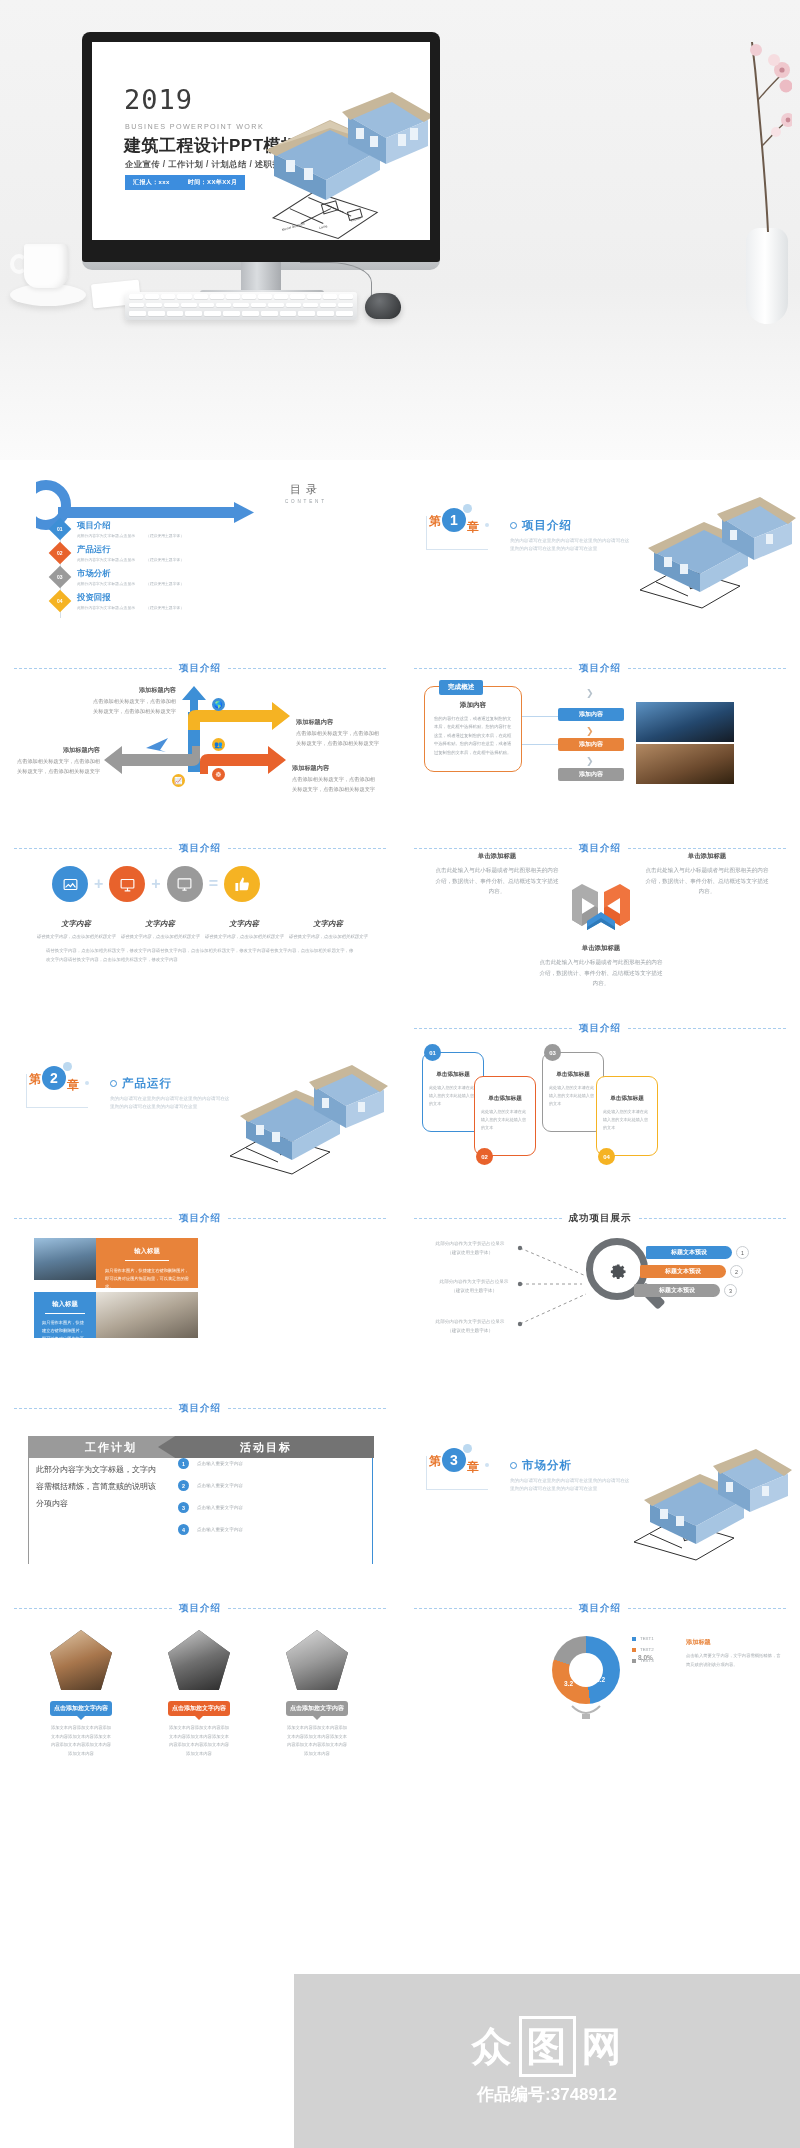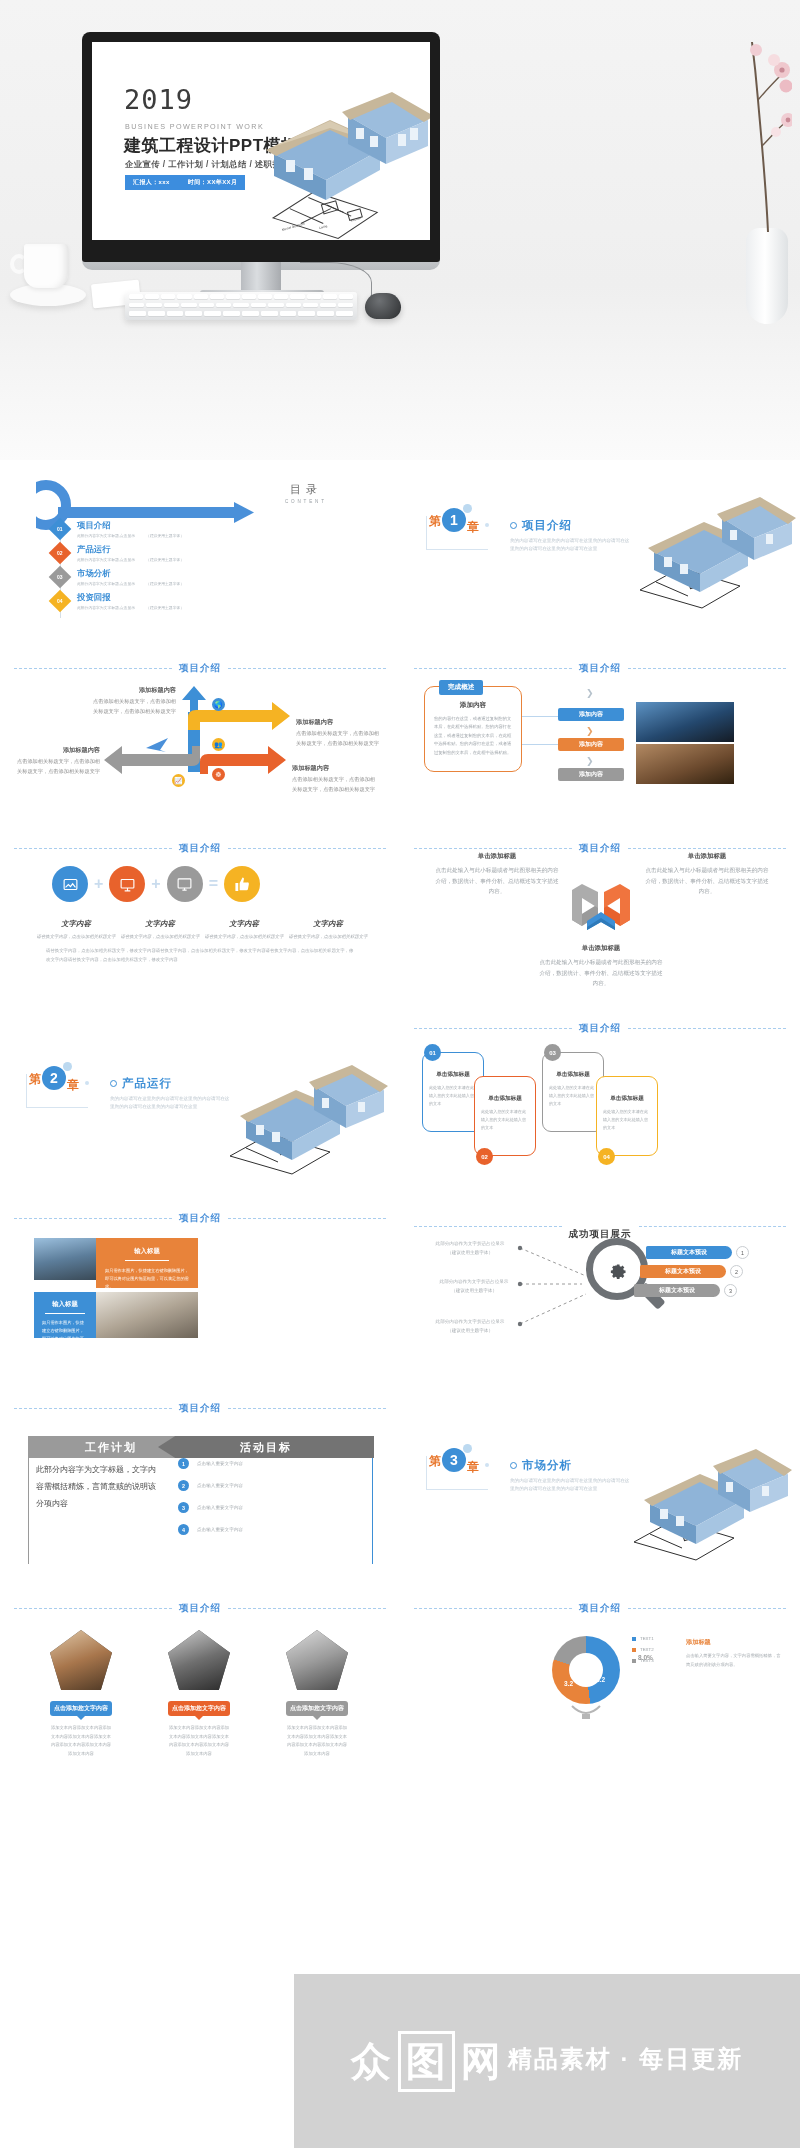--- a/index.html
+++ b/index.html
@@ -61,21 +61,21 @@
 
   
   .slides { position:absolute; left:0; top:460px; width:800px; }
   .srow { display:flex; }
   .sl { width:400px; position:relative; background:#fff; }
   .sl-inner { position:absolute; inset:0; padding:8px 14px; }
 
   .sechead { display:flex; align-items:center; gap:7px; justify-content:center; margin-top:14px;}
   .sechead .dl { flex:1; height:1px; border-top:1px dashed #a9cdee; }
   .sechead .t { font-size:9.5px; color:#4a90d9; font-weight:bold; letter-spacing:1px; white-space:nowrap;}
-  .sechead .t.dark { color:#3d3d3d;margin-top:16px; }
+  .sechead .t.dark { color:#3d3d3d; }
 
   
   .chapter { display:flex; align-items:flex-start; gap:6px; position:absolute; left:26px; top:56px; }
   .chap-box { position:relative; width:62px; height:34px; border-left:1px solid #d7e4f0; border-bottom:1px solid #d7e4f0;}
   .chap-di { position:absolute; left:2px; top:-3px; color:#e8762c; font-size:12px; font-weight:bold;}
   .chap-num { position:absolute; left:15px; top:-8px; width:24px; height:24px; border-radius:50%;
        background:#3d8fd6; color:#fff; font-size:14px; font-weight:bold; display:flex; align-items:center; justify-content:center;}
   .chap-zhang { position:absolute; left:40px; top:3px; color:#e8762c; font-size:12px; font-weight:bold;}
   .chap-dot1 { position:absolute; left:36px; top:-12px; width:9px; height:9px; border-radius:50%; background:#bcd9f0;}
   .chap-dot2 { position:absolute; left:58px; top:7px; width:4px; height:4px; border-radius:50%; background:#cfe2f2;}
@@ -913,18 +913,18 @@
       </div>
     </div>
   </div>
 
   <div class="wm">
     <div class="wm-inner">
       <div class="wm-logo">
         <span>众</span>
         <span class="wm-box">图</span>
         <span>网</span>
-        <span class="wm-main">精品素材 · 每日更新</span>
-      </div>
+      </div>
+      <div class="wm-sub">作品编号:3748912</div>
     </div>
   </div>
 
 </div>
 
 </body></html>

